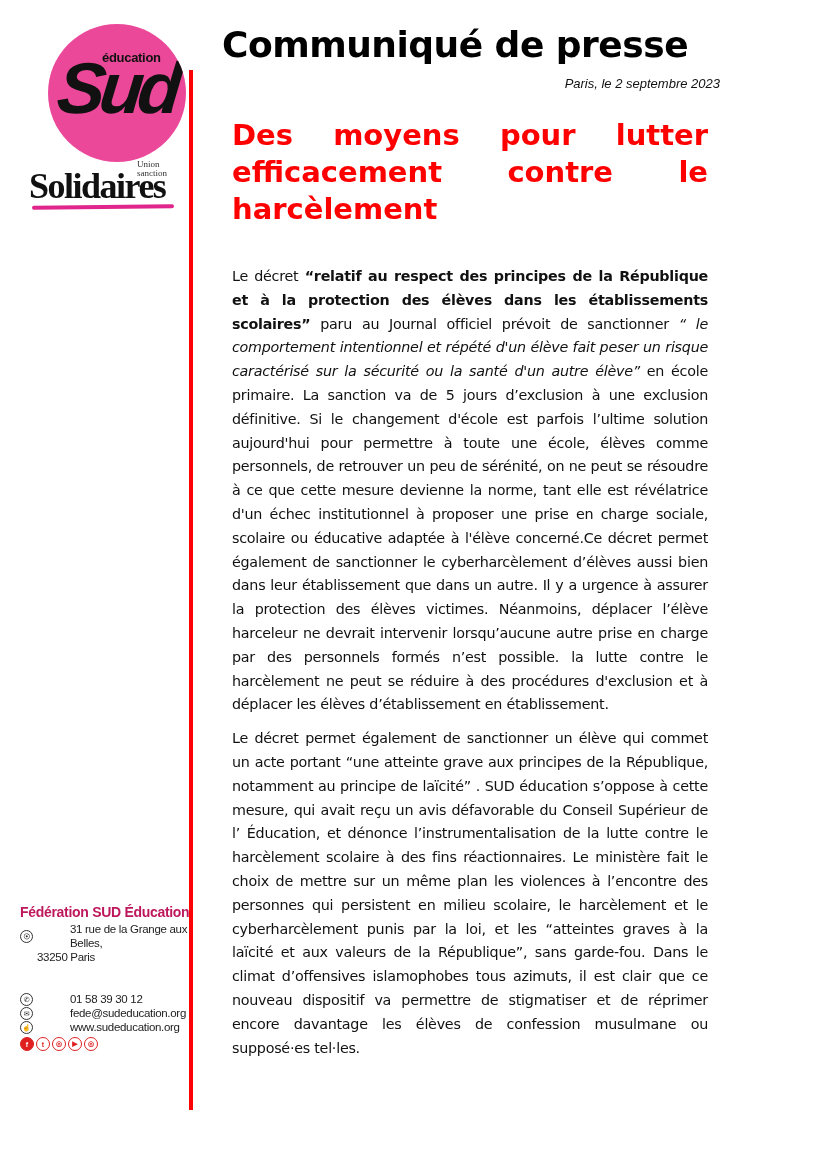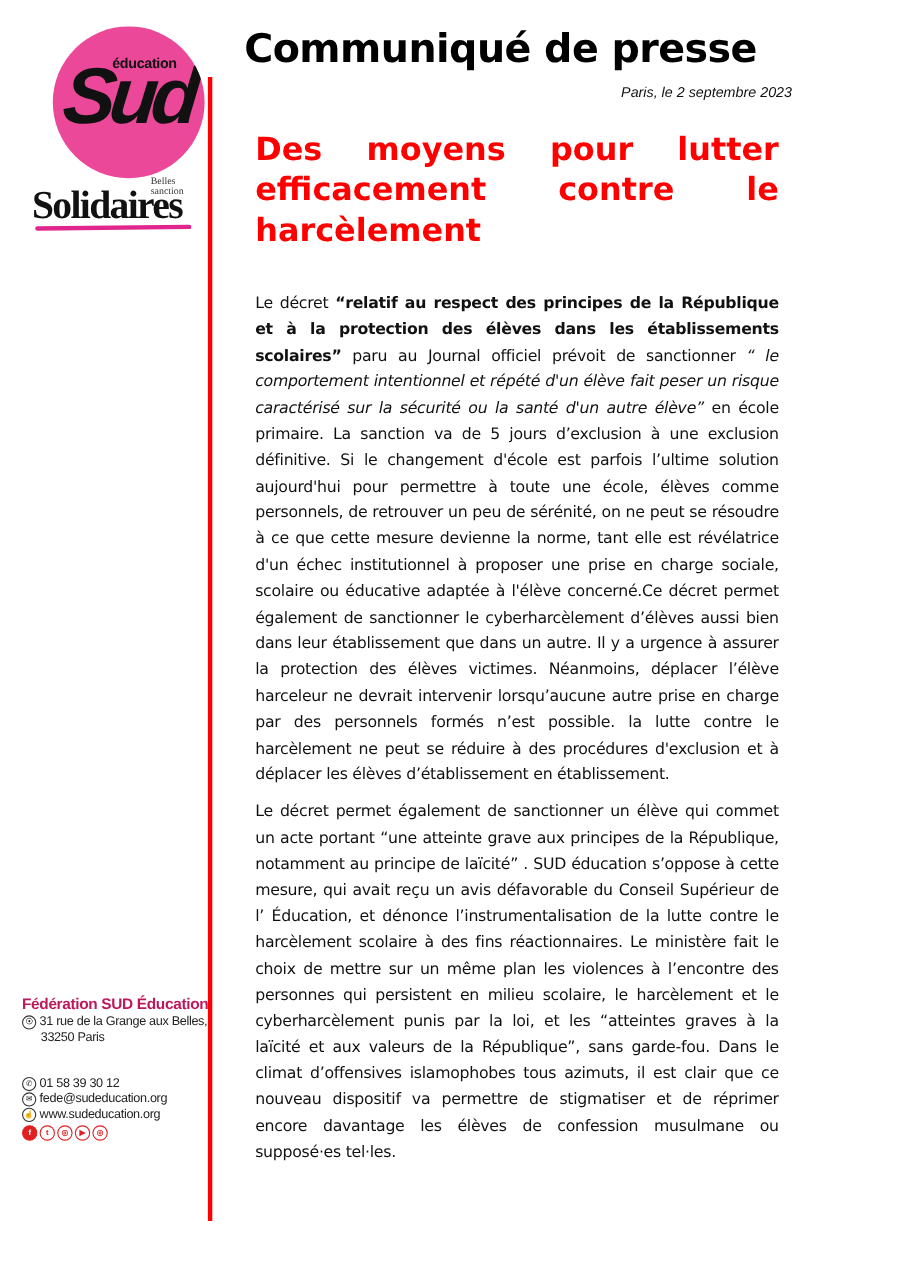--- a/index.html
+++ b/index.html
@@ -21,39 +21,39 @@
 
   .headline { position: absolute; left: 232px; top: 117px; width: 476px; font-family: "DejaVu Sans", sans-serif; font-weight: bold; font-size: 29px; line-height: 37px; color: #ff0000; text-align: justify; text-align-last: left; }
 
   .body { position: absolute; left: 232px; top: 265px; width: 476px; font-family: "DejaVu Sans", sans-serif; font-size: 14.3px; line-height: 23.8px; color: #111; text-align: justify; letter-spacing: -0.25px; }
   .body p { margin: 0 0 10px 0; }
   .body .b { font-weight: bold; }
   .body .i { font-style: italic; }
 
   .footer-info { position: absolute; left: 20px; top: 904px; width: 175px; font-family: "Liberation Sans", sans-serif; color: #222; }
   .footer-info .org { font-weight: bold; font-size: 14px; color: #be185d; letter-spacing: -0.3px; margin-bottom: 2px; }
-  .footer-info .row { display: flex; align-items: center; font-size: 11.5px; line-height: 14px; letter-spacing: -0.3px; }
+  .footer-info .row { display: flex; align-items: center; font-size: 11.5px; line-height: 14px; letter-spacing: -0.3px; gap: 34px; }
   .footer-info .row.gap { margin-top: 28px; }
   .footer-info .ic { flex: 0 0 auto; width: 11px; height: 11px; border: 1px solid #333; border-radius: 50%; display: inline-flex; align-items: center; justify-content: center; font-size: 7px; line-height: 1; margin: 1px 3px 0 0; color: #222; }
   .footer-info .addr2 { padding-left: 17px; font-size: 11.5px; line-height: 14px; letter-spacing: -0.3px; }
   .socials { display: flex; gap: 2px; margin-top: 3px; }
   .socials .s { width: 12px; height: 12px; border-radius: 50%; border: 1px solid #e02020; color: #e02020; font-size: 7px; display: inline-flex; align-items: center; justify-content: center; font-weight: bold; }
   .socials .s.fb { background: #e02020; color: #fff; }
 </style>
 </head>
 <body>
 
 <div class="logo-sud">
   <span class="edu">éducation</span>
   <span class="sud">Sud</span>
 </div>
 
 <div class="logo-sol">
   <div class="union">
-    <div>Belles</div>
+    <div>Union</div>
     <div>sanction</div>
   </div>
   <div class="word">Solidaires</div>
   <div class="underline"></div>
 </div>
 
 <div class="red-bar"></div>
 
 <div class="header-title">Communiqué de presse</div>
 <div class="header-date">Paris, le 2 septembre 2023</div>

